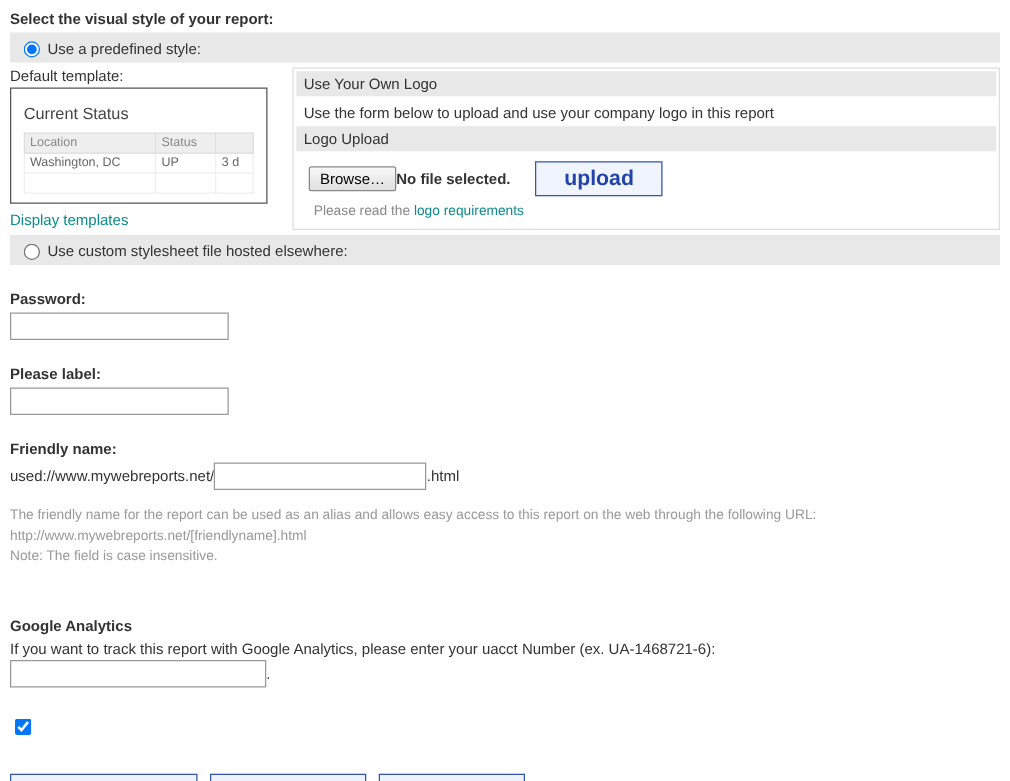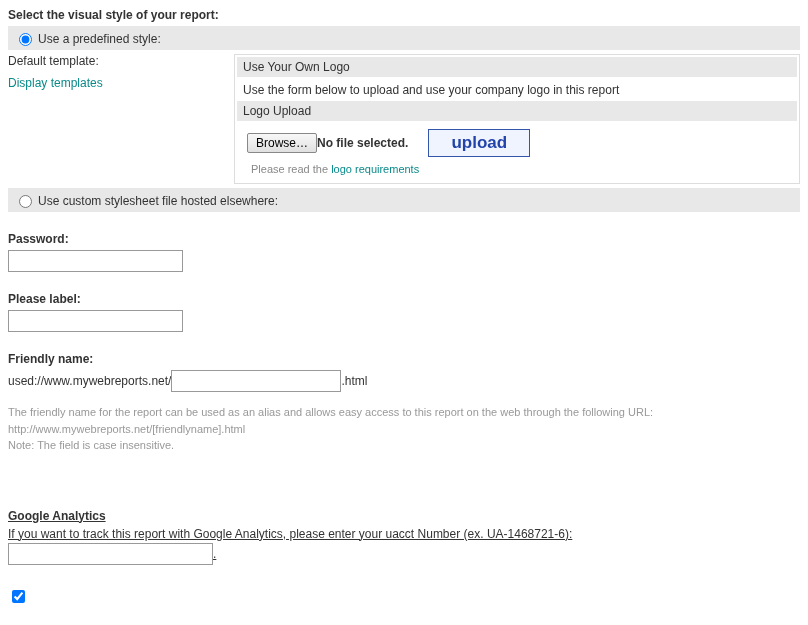--- a/index.html
+++ b/index.html
@@ -94,20 +94,42 @@
 <div class="section-title">Select the visual style of your report:</div>
 
 <div class="gray-bar">
   <input type="radio" name="style" checked="" style="">
   <span>Use a predefined style:</span>
 </div>
 
 <div class="style-row">
   <div class="left-col">
     <div class="default-label">Default template:</div>
+    <div class="preview-box">
+      <div class="preview-title">Current Status</div>
+      <table class="preview-table">
+        <tbody>
+            <tr>
+          <th>Location</th>
+          <th>Status</th>
+          <th></th>
+        </tr>
+        <tr>
+          <td>Washington, DC</td>
+          <td>UP</td>
+          <td>3 d</td>
+        </tr>
+        <tr>
+          <td>&nbsp;</td>
+              <td></td>
+              <td></td>
+        </tr>
+      </tbody>
+        </table>
+    </div>
     <a class="link display-templates">Display templates</a>
   </div>
 
   <div class="right-col">
     <div class="sub-gray">Use Your Own Logo</div>
     <div class="sub-text">Use the form below to upload and use your company logo in this report</div>
     <div class="sub-gray">Logo Upload</div>
     <div class="logo-upload-row">
       <button class="browse-btn">Browse…</button>
       <span class="nofile">No file selected.</span>
@@ -142,21 +164,21 @@
     <input type="text" class="std w170" style="">
     <span>.html</span>
   </div>
   <div class="muted">
     <span>The friendly name for the report can be used as an alias and allows easy access to this report on the web through the following URL:</span><br>
     <span>http://www.mywebreports.net/[friendlyname].html</span><br>
     <span>Note: The field is case insensitive.</span>
   </div>
 </div>
 
-<div class="form-block" style="margin-top:55px;text-decoration:underline;">
+<div class="form-block" style="margin-top:40px;">
   <div class="section-title">Google Analytics</div>
   <div class="ga-desc">If you want to track this report with Google Analytics, please enter your uacct Number (ex. UA-1468721-6):</div>
   <div style="margin-top:2px;">
     <input type="text" class="std w205" style=""><span>.</span>
   </div>
 </div>
 
 <div class="include-row">
   <input type="checkbox" checked="" style="">
 </div>

